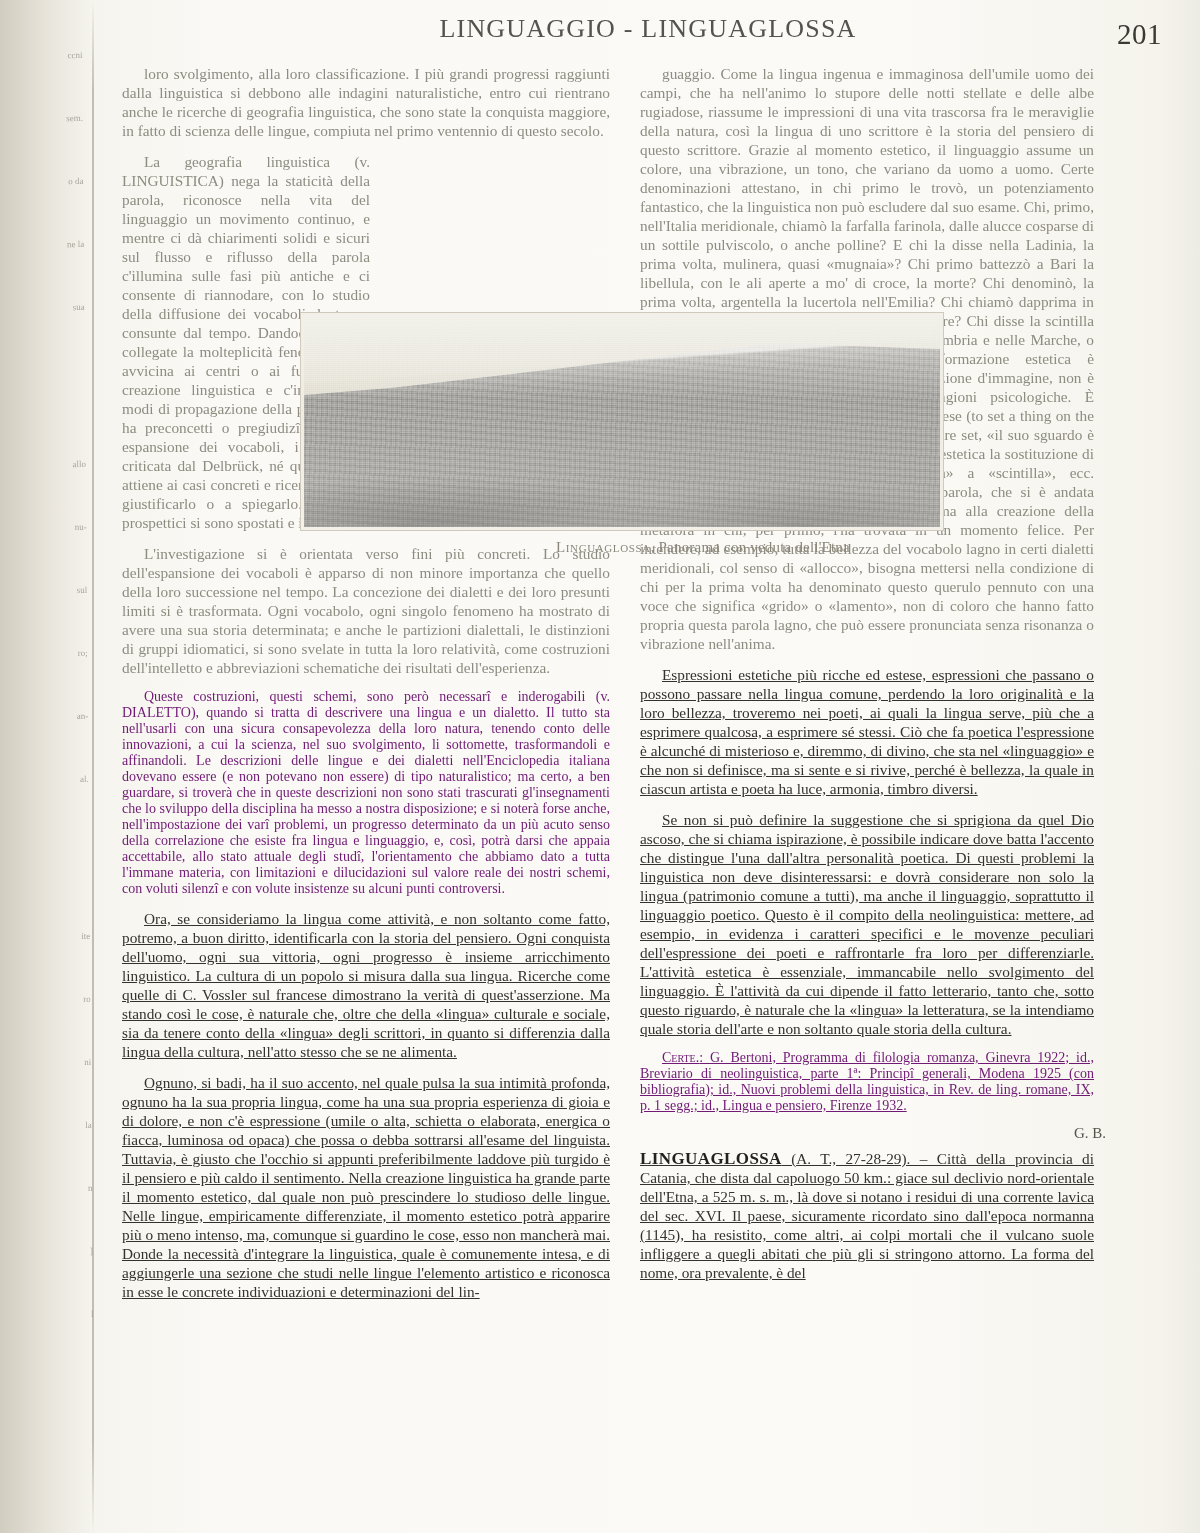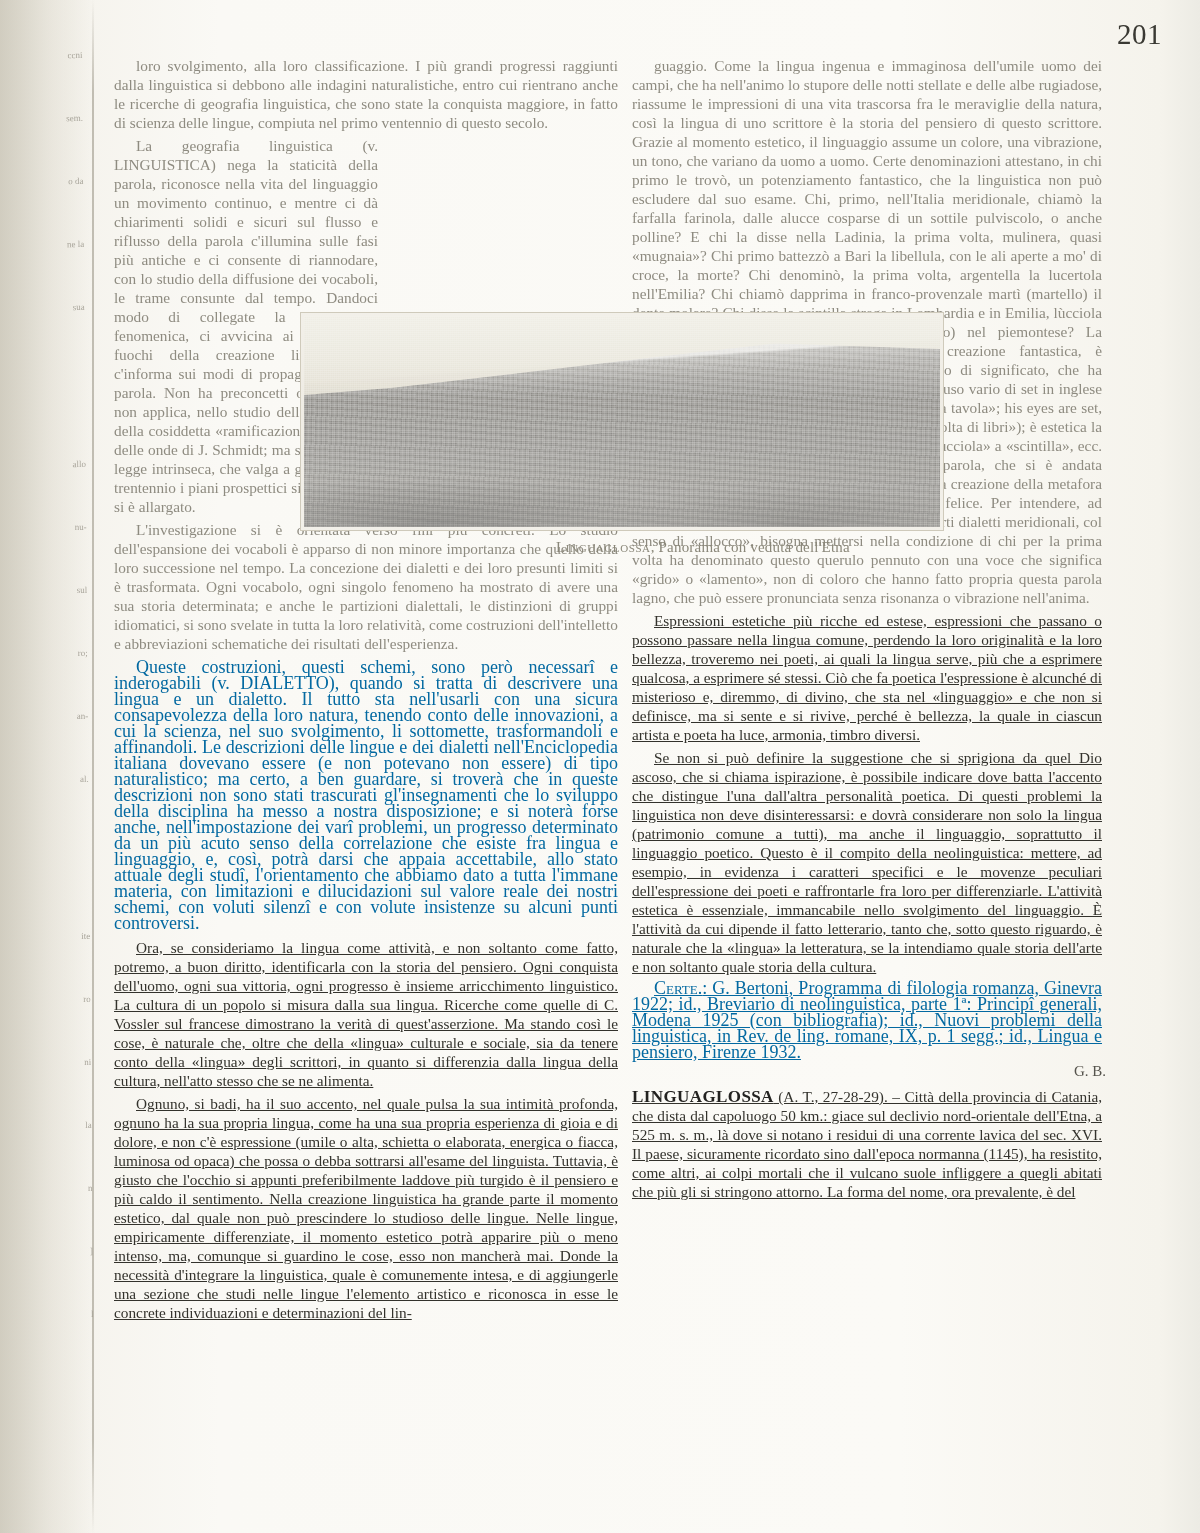--- a/index.html
+++ b/index.html
@@ -59,35 +59,35 @@
     font-size:29px;color:#3a3933;letter-spacing:.5px;
   }
 
   
   .body-wrap{position:absolute;left:96px;top:52px;width:1064px;height:1470px;}
   .col{position:absolute;top:0;}
   .col-l{left:14px;width:512px;}
   .col-r{left:532px;width:478px;}
 
   p{
-    margin:4px;
+    margin:12px;
     font-size:15.3px;
     line-height:19.0px;
     text-align:justify;
     text-justify:inter-word;
     text-indent:22px;
     color:#4a4841;
     hyphens:none;
   }
   p.noind{text-indent:0;}
   .faded{color:#8e8b80;}
   .faded2{color:#7d7a70;}
   .dark{color:#33322c;text-decoration:underline;}
   .small{
-    font-size:18px;line-height:16.0px;color:#0369a1;
+    font-size:14px;line-height:16.0px;color:#701a75;
   }
   .sc{font-variant:small-caps;}
 
   
   .photo-floater{
     float:right;
     width:232px;height:252px;
     margin:2px 0 0 8px;
   }
 
@@ -174,20 +174,21 @@
     <div>ite</div>
     <div>ro</div>
     <div>ni</div>
     <div>la</div>
     <div>n</div>
     <div>]</div>
     <div>l</div>
   </div>
 
 <div class="head">
+  <div class="head-title">LINGUAGGIO - LINGUAGLOSSA</div>
   <div class="head-folio">201</div>
 </div>
 
 <div class="body-wrap">
 
   <div class="col col-l">
     <p class="faded">loro svolgimento, alla loro classificazione. I più grandi progressi raggiunti dalla linguistica si debbono alle indagini naturalistiche, entro cui rientrano anche le ricerche di geografia linguistica, che sono state la conquista maggiore, in fatto di scienza delle lingue, compiuta nel primo ventennio di questo secolo.</p>
     <p class="faded">
       <span class="photo-floater"></span>
       <span>La geografia linguistica (v. LINGUISTICA) nega la staticità della parola, riconosce nella vita del linguaggio un movimento continuo, e mentre ci dà chiarimenti solidi e sicuri sul flusso e riflusso della parola c'illumina sulle fasi più antiche e ci consente di riannodare, con lo studio della diffusione dei vocaboli, le trame consunte dal tempo. Dandoci modo di collegate la molteplicità fenomenica, ci avvicina ai centri o ai fuochi della creazione linguistica e c'informa sui modi di propagazione della parola. Non ha preconcetti o pregiudizî; non applica, nello studio della diffusione ed espansione dei vocaboli, i principî della cosiddetta «ramificazione», già criticata dal Delbrück, né quelli della teoria delle onde di J. Schmidt; ma si attiene ai casi concreti e ricerca per ogni fatto una legge intrinseca, che valga a giustificarlo o a spiegarlo. Insomma, in quest'ultimo trentennio i piani prospettici si sono spostati e il quadro delle indagini linguistiche si è allargato.</span>

